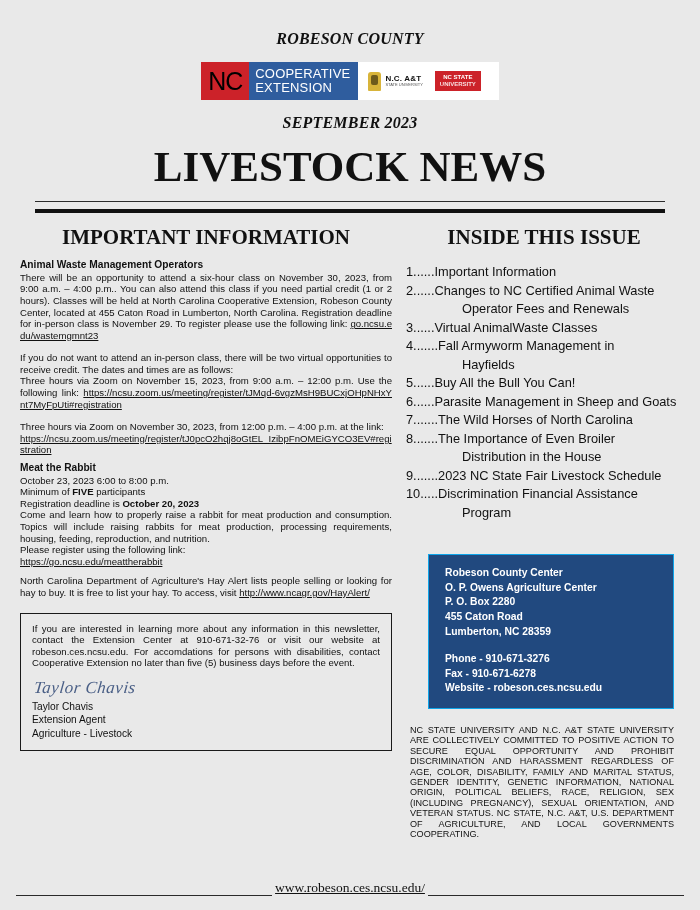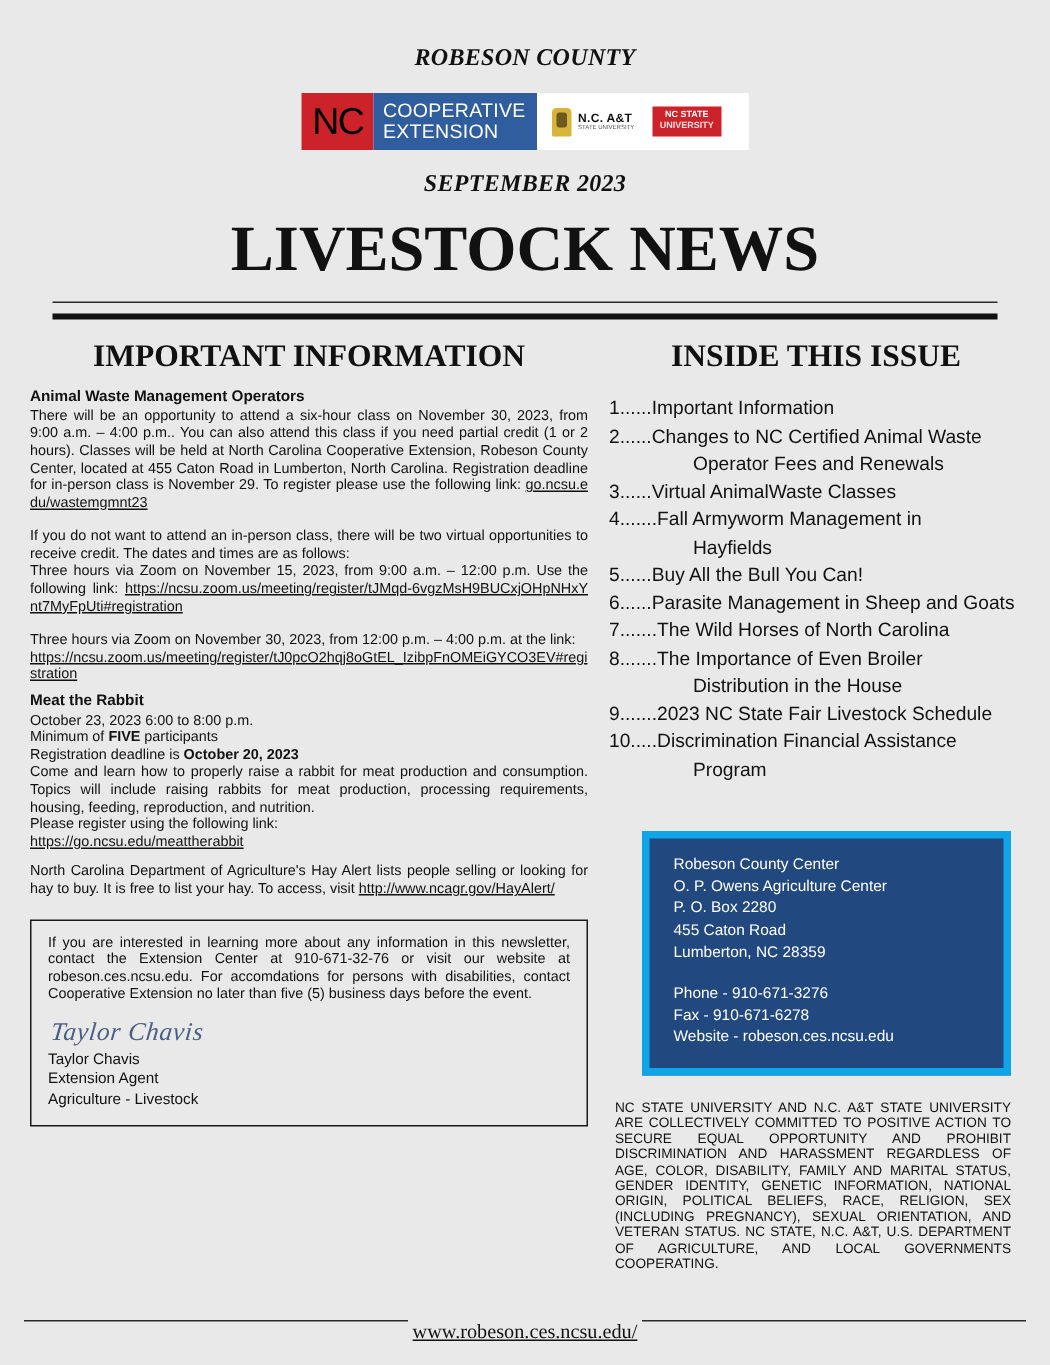--- a/index.html
+++ b/index.html
@@ -109,25 +109,25 @@
 
   
   .toc { font-size:12.8px; line-height:18.5px; margin-top:13px; }
   .toc-row { display:block; }
   .toc-cont { display:block; padding-left:56px; }
 
   
   .addr-box {
     margin:32px 8px 0 22px;
     background:#21497f;
-    border:5px solid #0ea5e9;
+    border:1px solid #0ea5e9;
     color:#fff;
     padding:11px 0 12px 16px;
     font-size:10.3px;
-    font-weight:400;
+    font-weight:700;
     line-height:14.6px;
   }
 
   
   .disclaim {
     margin:16px 8px 0 4px;
     font-size:9.1px;
     line-height:10.4px;
     text-align:justify;
     text-justify:inter-word;
@@ -147,21 +147,21 @@
     color:#4a5f86;
     margin:9px 0 2px 2px;
     transform:skewX(-6deg);
     letter-spacing:.5px;
   }
   .sig-name { font-size:10.2px; line-height:13.4px; }
 
   
   .footer {
     position:absolute; left:0; right:0; bottom:14px;
-    display:flex; align-items:flex-start; padding:0 16px;
+    display:flex; align-items:flex-end; padding:0 16px;
   }
   .footer .line { flex:1; height:1px; background:#2a2a2a; }
   .footer .url {
     font-family:"Liberation Serif", serif;
     font-size:13.5px;
     text-decoration:underline;
     padding:0 3px;
     white-space:nowrap;
   }
 </style>

